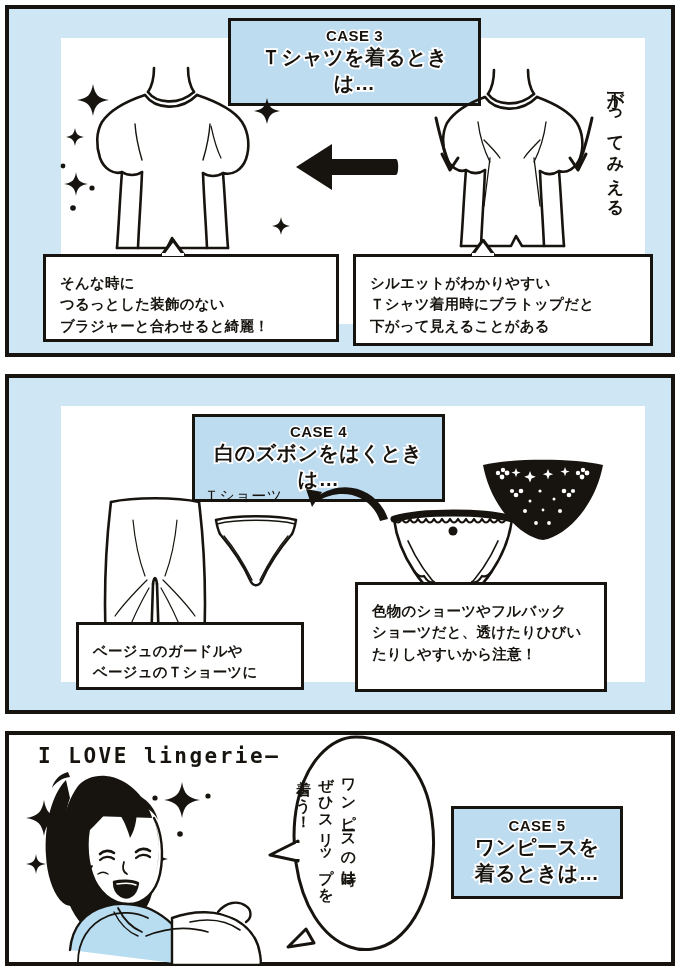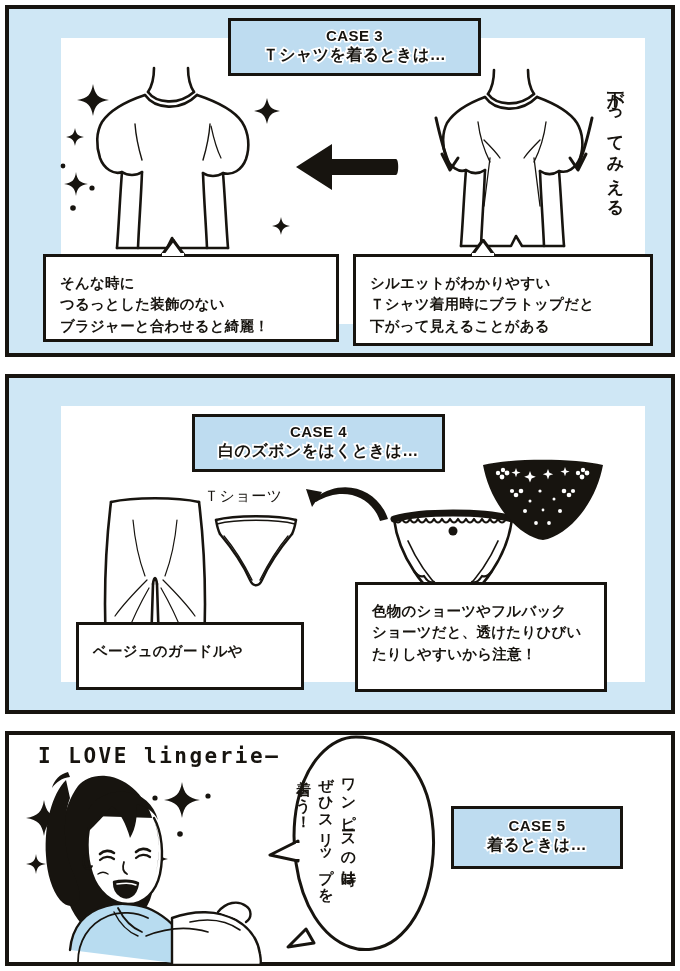--- a/index.html
+++ b/index.html
@@ -16,21 +16,21 @@
   #panel2{left:5px;top:374px;width:670px;height:340px;}
   #panel2 .inner{left:52px;top:28px;right:26px;bottom:28px;}
   #panel3{left:5px;top:731px;width:670px;height:235px;}
 
   
   .case-box{position:absolute;box-sizing:border-box;border:3px solid #17140f;background:#bedcf0;
             text-align:center;color:#17140f;font-weight:bold;line-height:1.28;
             padding:5px 14px 7px 14px;}
   .case-box .cnum{display:block;font-size:15px;letter-spacing:.5px;
             -webkit-text-stroke:3px #ffffff;paint-order:stroke fill;}
-  .case-box .ctxt{display:block;font-size:16px;letter-spacing:.4px;
+  .case-box .ctxt{display:block;font-size:20px;letter-spacing:.4px;
             -webkit-text-stroke:3.5px #ffffff;paint-order:stroke fill;}
   #case3{left:228px;top:18px;width:253px;}
   #case4{left:192px;top:396px;width:253px;margin-top:18px;}
   #case5{left:451px;top:806px;width:172px;padding:7px 10px 10px 10px;}
 
   
   .cap{position:absolute;box-sizing:border-box;border:3px solid #17140f;background:#ffffff;
        color:#17140f;font-weight:bold;font-size:14.5px;line-height:1.48;
        padding:16px 12px 10px 14px;letter-spacing:.2px;z-index:4;}
   #cap-left1{left:43px;top:254px;width:296px;height:88px;}
@@ -272,20 +272,21 @@
     </svg>
   </div>
 
   <div class="case-box" id="case4">
     <span class="cnum">CASE 4</span>
     <span class="ctxt">白のズボンをはくときは…</span>
   </div>
 
   <div class="cap" id="cap-left2">
     <span class="ln">ベージュのガードルや</span>
+    <span class="ln">ベージュのＴショーツに</span>
   </div>
   <div class="cap" id="cap-right2">
     <span class="ln">色物のショーツやフルバック</span>
     <span class="ln">ショーツだと、透けたりひびい</span>
     <span class="ln">たりしやすいから注意！</span>
   </div>
 
   <div class="panel plain" id="panel3"></div>
 
   <div id="ilove">I LOVE lingerie—</div>
@@ -358,16 +359,17 @@
     </svg>
   </div>
   <div id="bubble-text">
     <span class="col">ワンピースの時は</span>
     <span class="col">ぜひスリップを</span>
     <span class="col">着よう！</span>
   </div>
 
   <div class="case-box" id="case5">
     <span class="cnum">CASE 5</span>
+    <span class="ctxt">ワンピースを</span>
     <span class="ctxt">着るときは…</span>
   </div>
 
 </div>
 
 </body></html>

